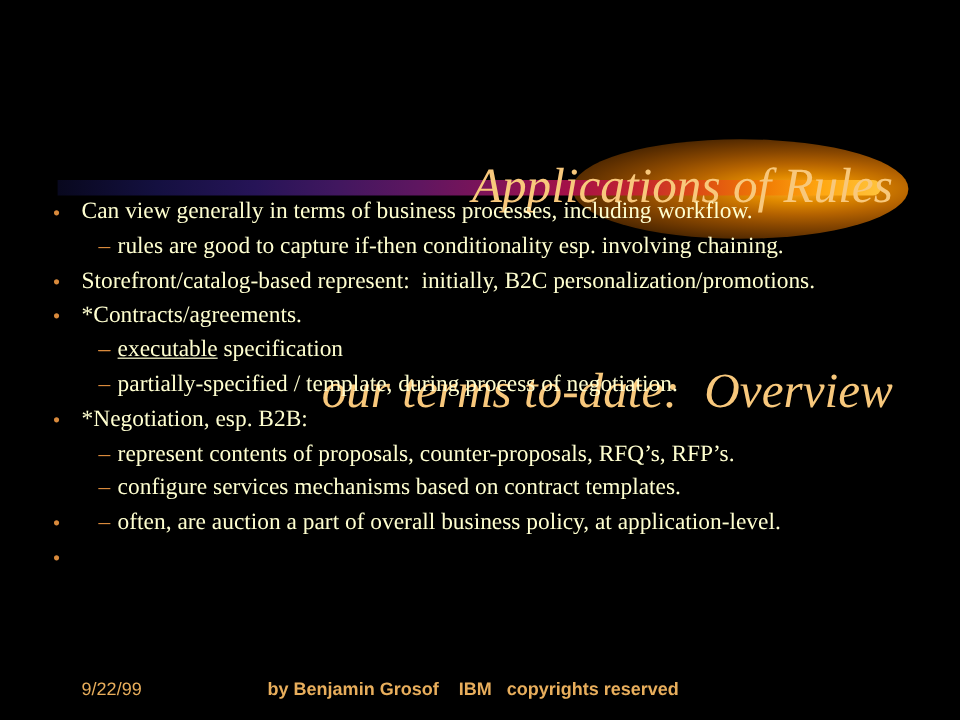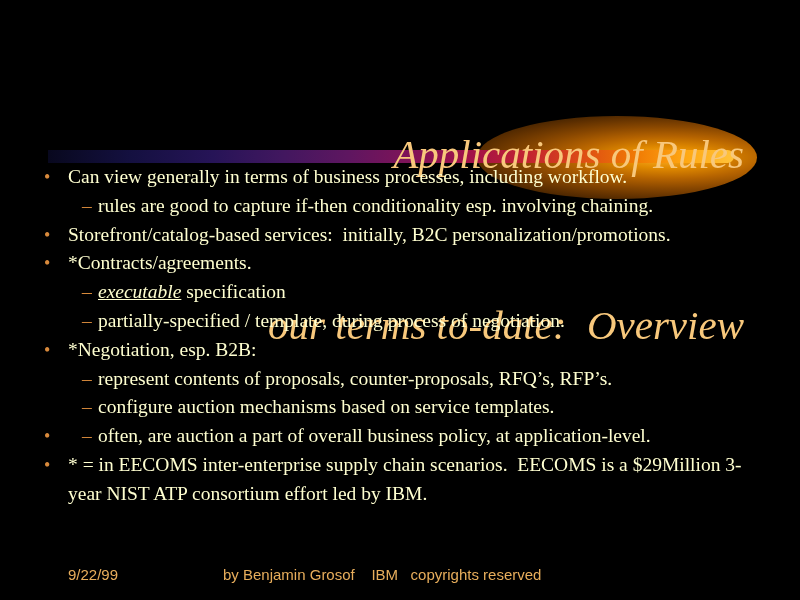--- a/index.html
+++ b/index.html
@@ -77,61 +77,61 @@
   .row { position: relative; }
   .row .txt { white-space: pre-wrap; }
   .lvl1 { padding-left: 68px; }
   .lvl2 { padding-left: 98px; }
   .marker {
     position: absolute;
     color: var(--marker, #D98A3C);
   }
   .lvl1 > .marker { left: 44px; font-size: 18px; }
   .lvl2 > .marker { left: 82px; }
-  .underline { text-decoration: underline; font-style: italic; }
+  .underline { text-decoration: underline; }
 
   
   .footer {
     position: absolute;
     top: 566px; left: 0; width: 720px; height: 22px;
     font-family: "Liberation Sans", sans-serif;
     font-size: 15px;
     color: var(--footer-text, #E8AE5C);
     z-index: 3;
   }
   .footer-date { position: absolute; left: 68px; white-space: pre; }
-  .footer-credit { position: absolute; left: 223px; white-space: pre; }
+  .footer-credit { position: absolute; left: 223px; white-space: pre; font-weight: bold; }
 </style>
 </head>
 <body style="--background: #000000; --title: #F8C87C; --body-text: #FFFFD0; --marker: #D98A3C; --footer-text: #E8AE5C; --swoosh-glow-center: #FFB02A; --swoosh-bar-start: #08081E; --swoosh-bar-mid: #A31148; --swoosh-bar-end: #FFC33C;">
 
 <div class="slide">
 
   <div class="glow-ellipse"></div>
   <div class="gradient-bar"></div>
 
   <div class="title">
     <div>Applications of Rules</div>
     <div>our terms to-date:  Overview</div>
   </div>
 
   <div class="bullets">
       <div class="row lvl1"><span class="marker">•</span><span class="txt">Can view generally in terms of business processes, including workflow.</span></div>
       <div class="row lvl2"><span class="marker">–</span><span class="txt">rules are good to capture if-then conditionality esp. involving chaining.</span></div>
-      <div class="row lvl1"><span class="marker">•</span><span class="txt">Storefront/catalog-based services:  initially, B2C personalization/promotions.</span></div>
+      <div class="row lvl1"><span class="marker">•</span><span class="txt">Storefront/catalog-based represent:  initially, B2C personalization/promotions.</span></div>
       <div class="row lvl1"><span class="marker">•</span><span class="txt">*Contracts/agreements.</span></div>
       <div class="row lvl2"><span class="marker">–</span></div>
       <div class="row lvl2"><span class="marker">–</span><span class="txt"><span class="underline">executable</span> specification</span></div>
       <div class="row lvl2"><span class="marker">–</span><span class="txt">partially-specified / template, during process of negotiation.</span></div>
       <div class="row lvl1"><span class="marker">•</span><span class="txt">*Negotiation, esp. B2B:</span></div>
       <div class="row lvl2"><span class="marker">–</span><span class="txt">represent contents of proposals, counter-proposals, RFQ’s, RFP’s.</span></div>
-      <div class="row lvl2"><span class="marker">–</span><span class="txt">configure auction mechanisms based on service templates.</span></div>
+      <div class="row lvl2"><span class="marker">–</span><span class="txt">configure services mechanisms based on contract templates.</span></div>
       <div class="row lvl1"><span class="marker">•</span></div>
       <div class="row lvl2"><span class="marker">–</span><span class="txt">often, are auction a part of overall business policy, at application-level.</span></div>
-      <div class="row lvl1"><span class="marker">•</span><span class="txt">* = in EECOMS inter-enterprise supply chain scenarios.  EECOMS is a $29Million 3-year NIST ATP consortium effort led by IBM.</span></div>
+      <div class="row lvl1"><span class="marker">•</span></div>
     </div>
 
   <div class="footer">
     <span class="footer-date">9/22/99</span>
     <span class="footer-credit">by Benjamin Grosof    IBM   copyrights reserved</span>
   </div>
 
 </div>
 
 </body></html>

